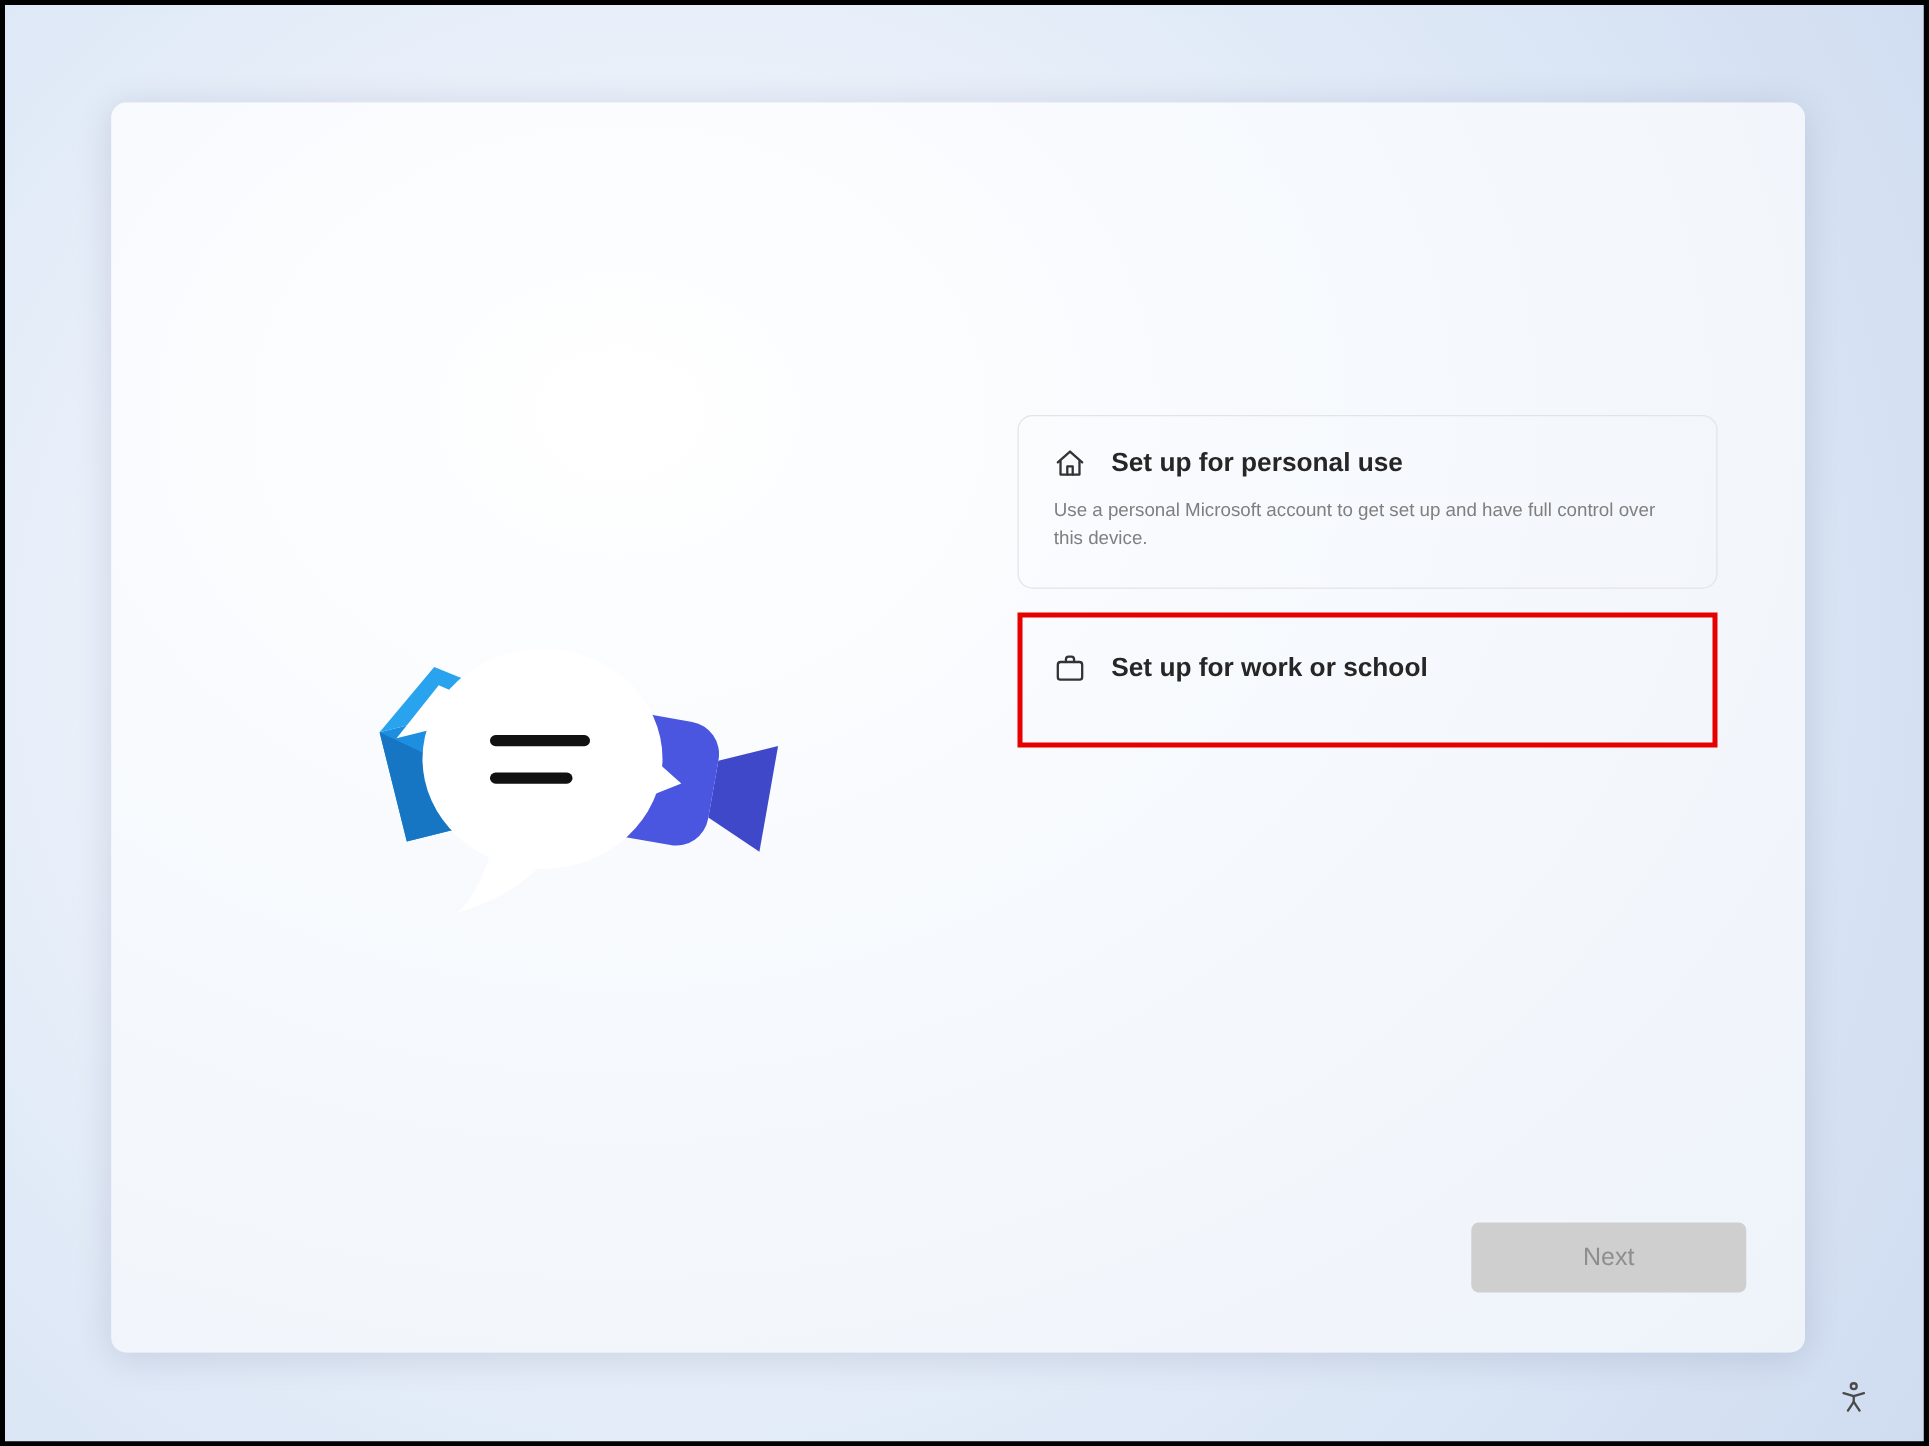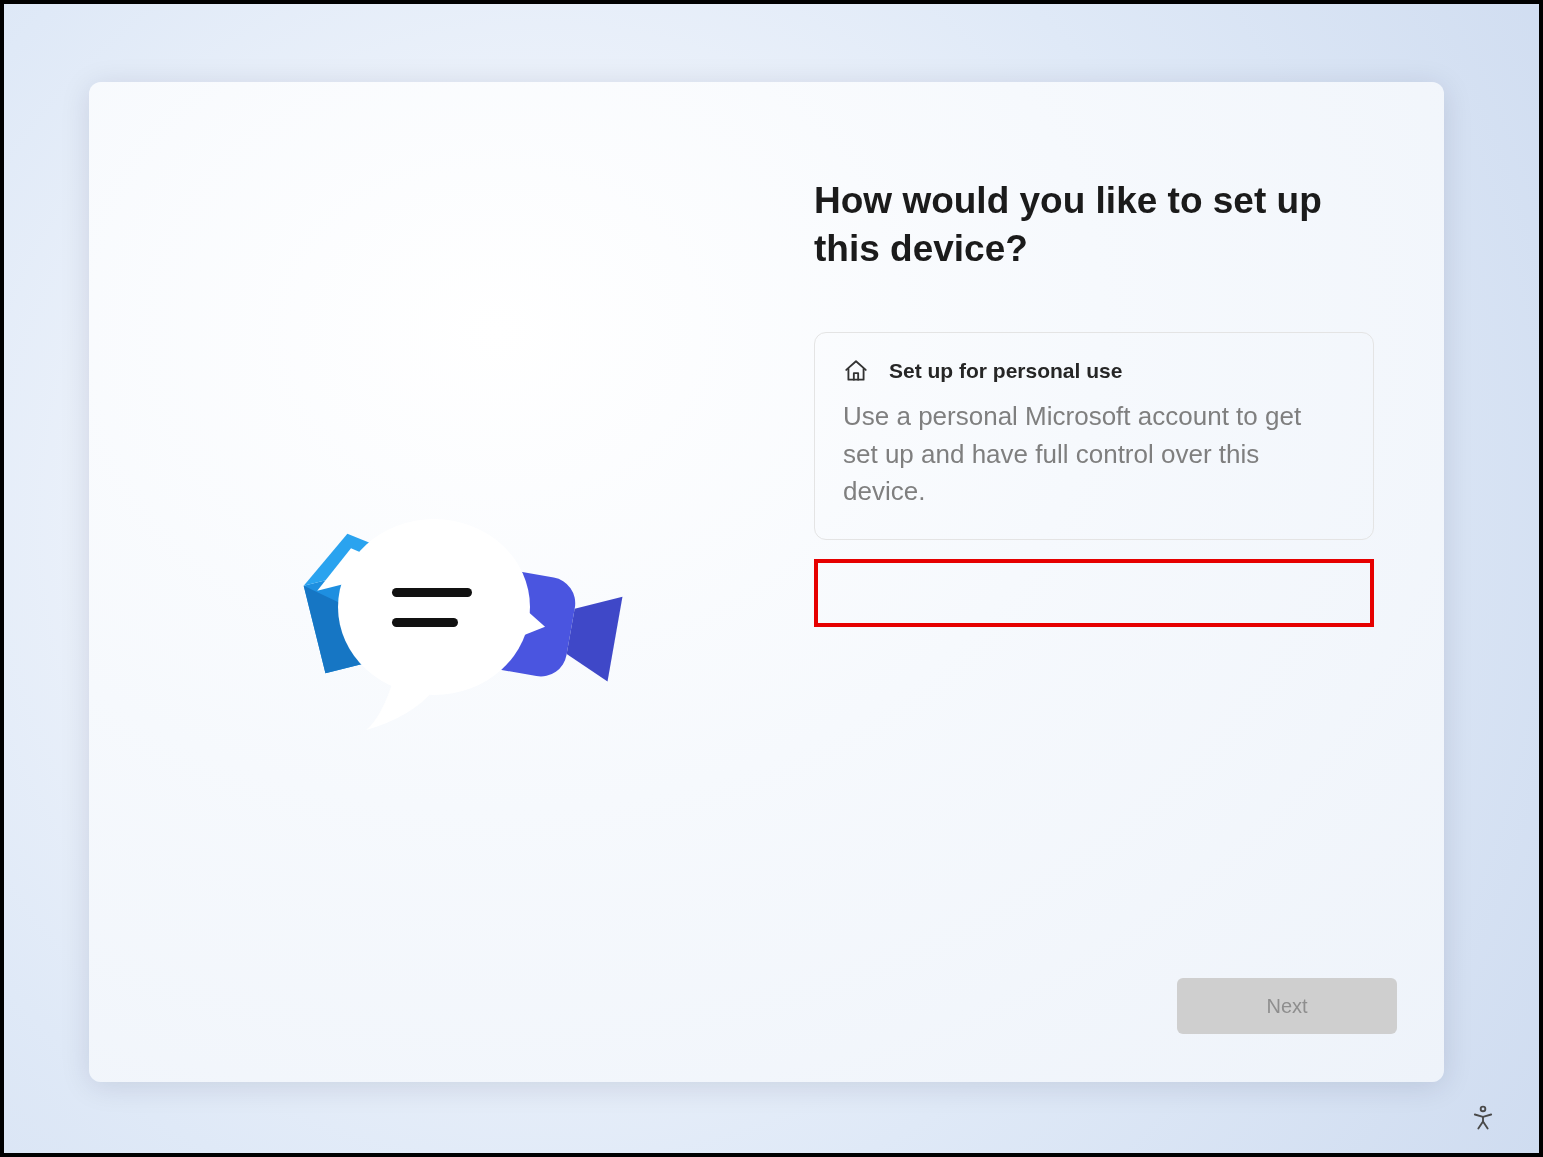--- a/index.html
+++ b/index.html
@@ -78,21 +78,21 @@
       width: 26px; height: 26px;
       flex: 0 0 26px;
       color: #333;
     }
     .option-title {
       font-size: 21px;
       font-weight: 600;
       color: #262626;
     }
     .option-desc {
-      font-size: 26px;
+      font-size: 15px;
       line-height: 1.45;
       color: #7f7f7f;
     }
 
     .next-btn {
       position: absolute;
       right: 47px; bottom: 48px;
       width: 220px; height: 56px;
       background: #cfcfcf;
       border: none;
@@ -139,39 +139,47 @@
 
         <g>
           <ellipse cx="210" cy="115" rx="96" ry="88" fill="#ffffff"></ellipse>
           <path d="M170,186 Q158,225 142,238 Q188,225 212,196 Z" fill="#ffffff"></path>
           <rect x="168" y="96" width="80" height="9" rx="4.5" fill="#111"></rect>
           <rect x="168" y="126" width="66" height="9" rx="4.5" fill="#111"></rect>
         </g>
       </svg>
     </div>
 
-    <h1 class="page-title">How would you like to set up this device?</h1>
 
     <div class="options">
 
       <div class="option">
         <div class="option-head">
           <span class="option-icon">
             <svg viewBox="0 0 24 24" width="26" height="26" fill="none" stroke="currentColor" stroke-width="1.7" stroke-linecap="round" stroke-linejoin="round">
               <path d="M3 11 L12 3 L21 11"></path>
               <path d="M5 10 V20 H19 V10"></path>
               <path d="M10 20 V14 H14 V20"></path>
             </svg>
           </span>
           <span class="option-title">Set up for personal use</span>
         </div>
         <div class="option-desc">Use a personal Microsoft account to get set up and have full control over this device.</div>
       </div>
 
       <div class="option highlight">
+        <div class="option-head">
+          <span class="option-icon">
+            <svg viewBox="0 0 24 24" width="26" height="26" fill="none" stroke="currentColor" stroke-width="1.7" stroke-linecap="round" stroke-linejoin="round">
+              <rect x="3" y="7" width="18" height="13" rx="2"></rect>
+              <path d="M9 7 V5 a2 2 0 0 1 2 -2 h2 a2 2 0 0 1 2 2 V7"></path>
+            </svg>
+          </span>
+          <span class="option-title">Set up for work or school</span>
+        </div>
       </div>
 
     </div>
 
     <button class="next-btn">Next</button>
 
   </div>
 
   <button class="accessibility-btn">
     <span>

